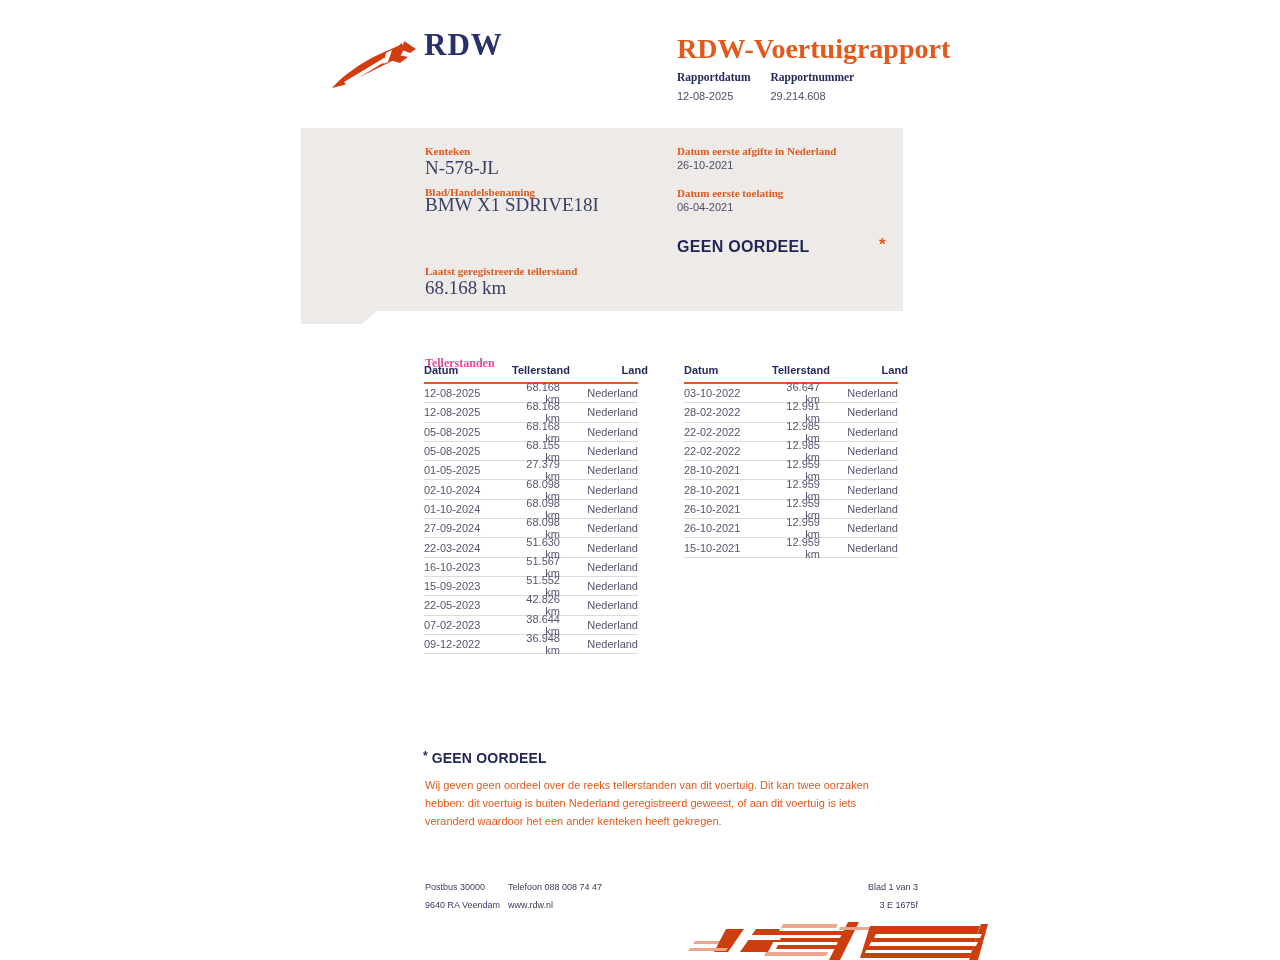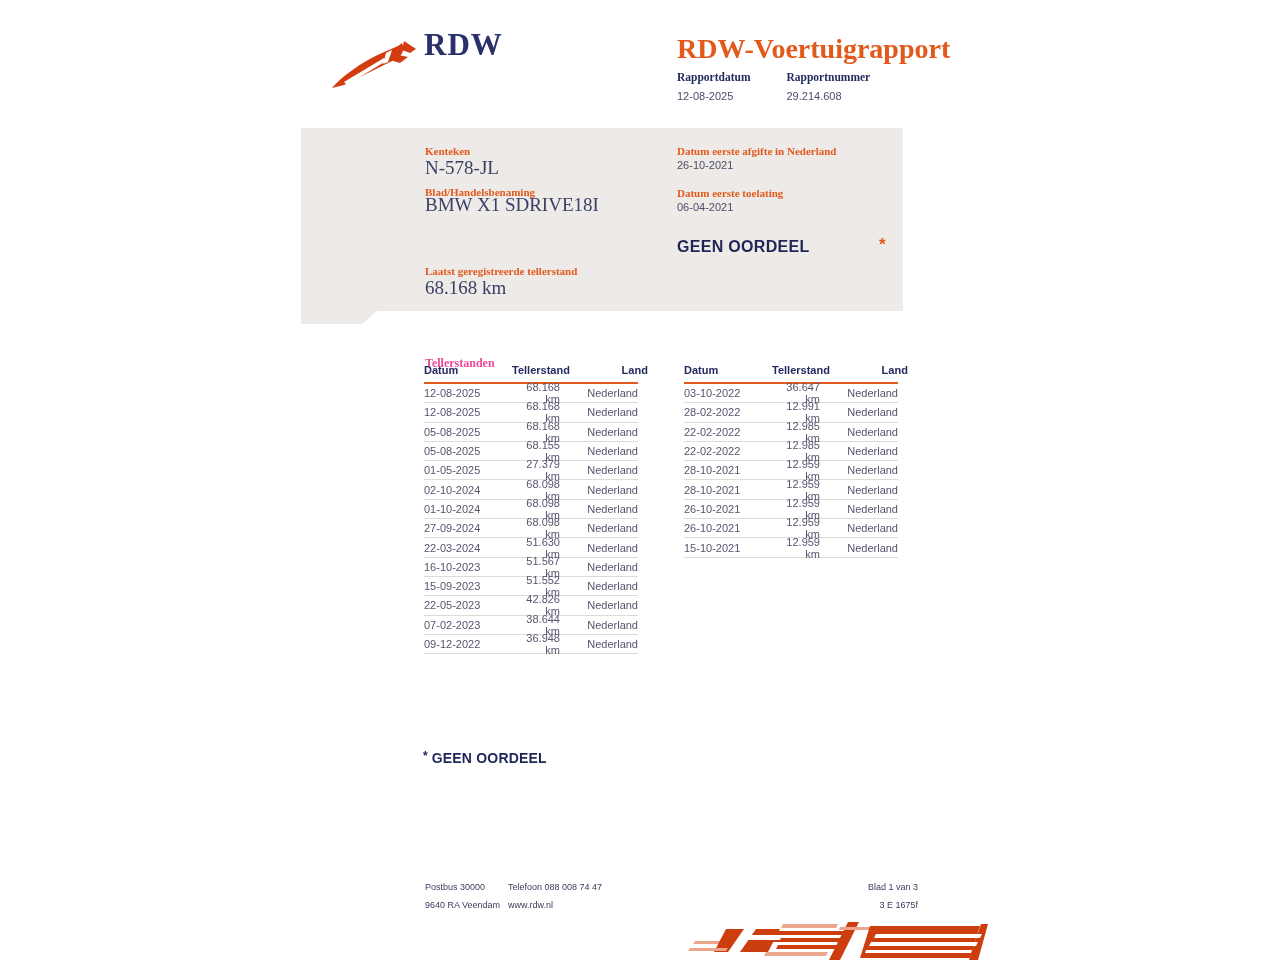--- a/index.html
+++ b/index.html
@@ -13,21 +13,21 @@
   .wordmark {
     position:absolute; left:424px; top:27px;
     font-family:"Liberation Serif", serif; font-weight:bold;
     font-size:31px; color:#29306A; letter-spacing:1px;
   }
   .report-title {
     position:absolute; left:677px; top:33px;
     font-family:"Liberation Serif", serif; font-weight:bold;
     font-size:28px; color:#E2591C;
   }
-  .meta { position:absolute; left:677px; top:71px; display:flex; gap:36px; }
+  .meta { position:absolute; left:677px; top:71px; display:flex; gap:20px; }
   .meta .mcol { display:flex; flex-direction:column; }
   .meta .mlabel {
     font-family:"Liberation Serif", serif; font-weight:bold;
     font-size:11.5px; color:#232B5E; margin-bottom:7px;
   }
   .meta .mvalue { font-size:11px; color:#4C4C68; }
 
   
   .summary-panel {
     position:absolute; left:301px; top:128px; width:602px; height:183px;
@@ -287,20 +287,21 @@
           <span class="tcell c0">15-10-2021</span>
           <span class="tcell c1">12.959 km</span>
           <span class="tcell c2">Nederland</span>
         </div>
       </div>
   </div>
 
   <div class="note-title">
     <span class="star">*</span><span class="ttl">GEEN OORDEEL</span>
   </div>
+  <div class="note-body">Wij geven geen oordeel over de reeks tellerstanden van dit voertuig. Dit kan twee oorzaken hebben: dit voertuig is buiten Nederland geregistreerd geweest, of aan dit voertuig is iets veranderd waardoor het een ander kenteken heeft gekregen.</div>
 
   <div class="footer-left">
     <div>Postbus 30000</div>
     <div>9640 RA Veendam</div>
   </div>
   <div class="footer-mid">
     <div>Telefoon 088 008 74 47</div>
     <div>www.rdw.nl</div>
   </div>
   <div class="footer-right">

